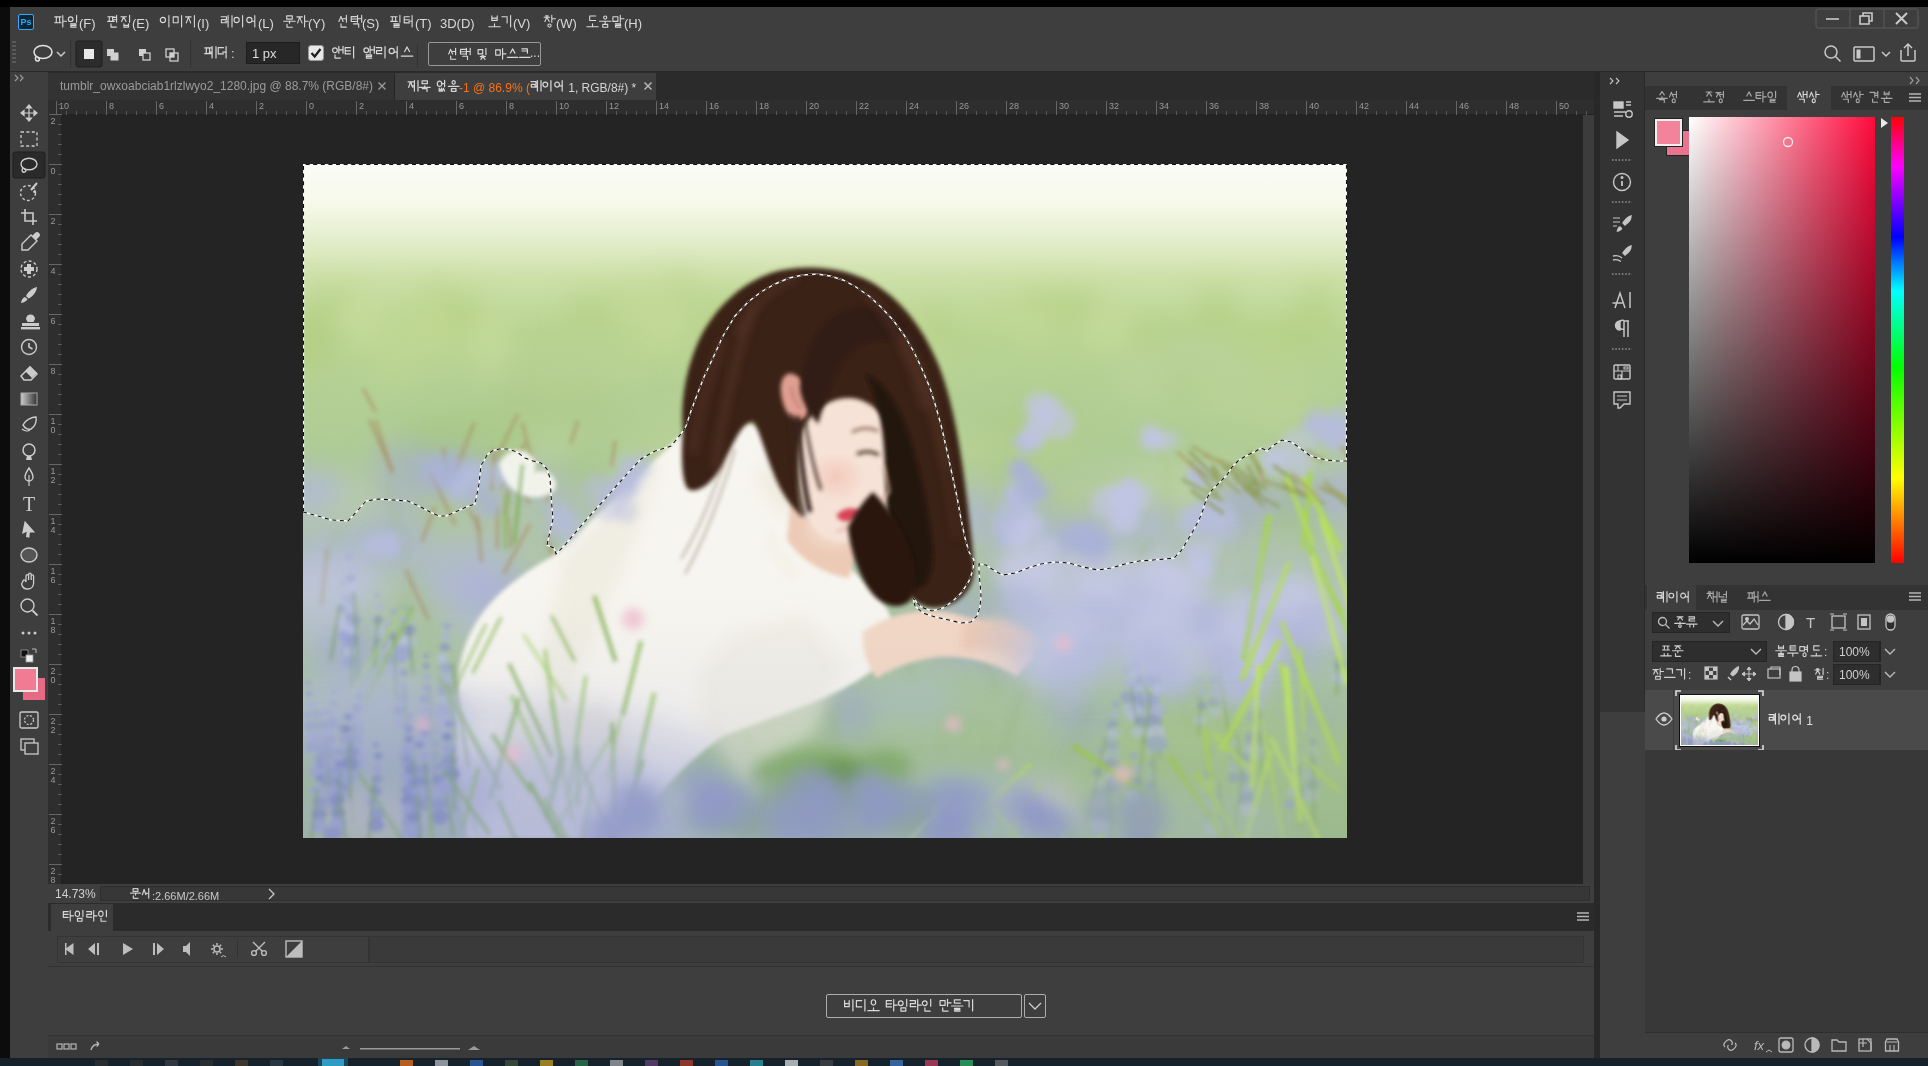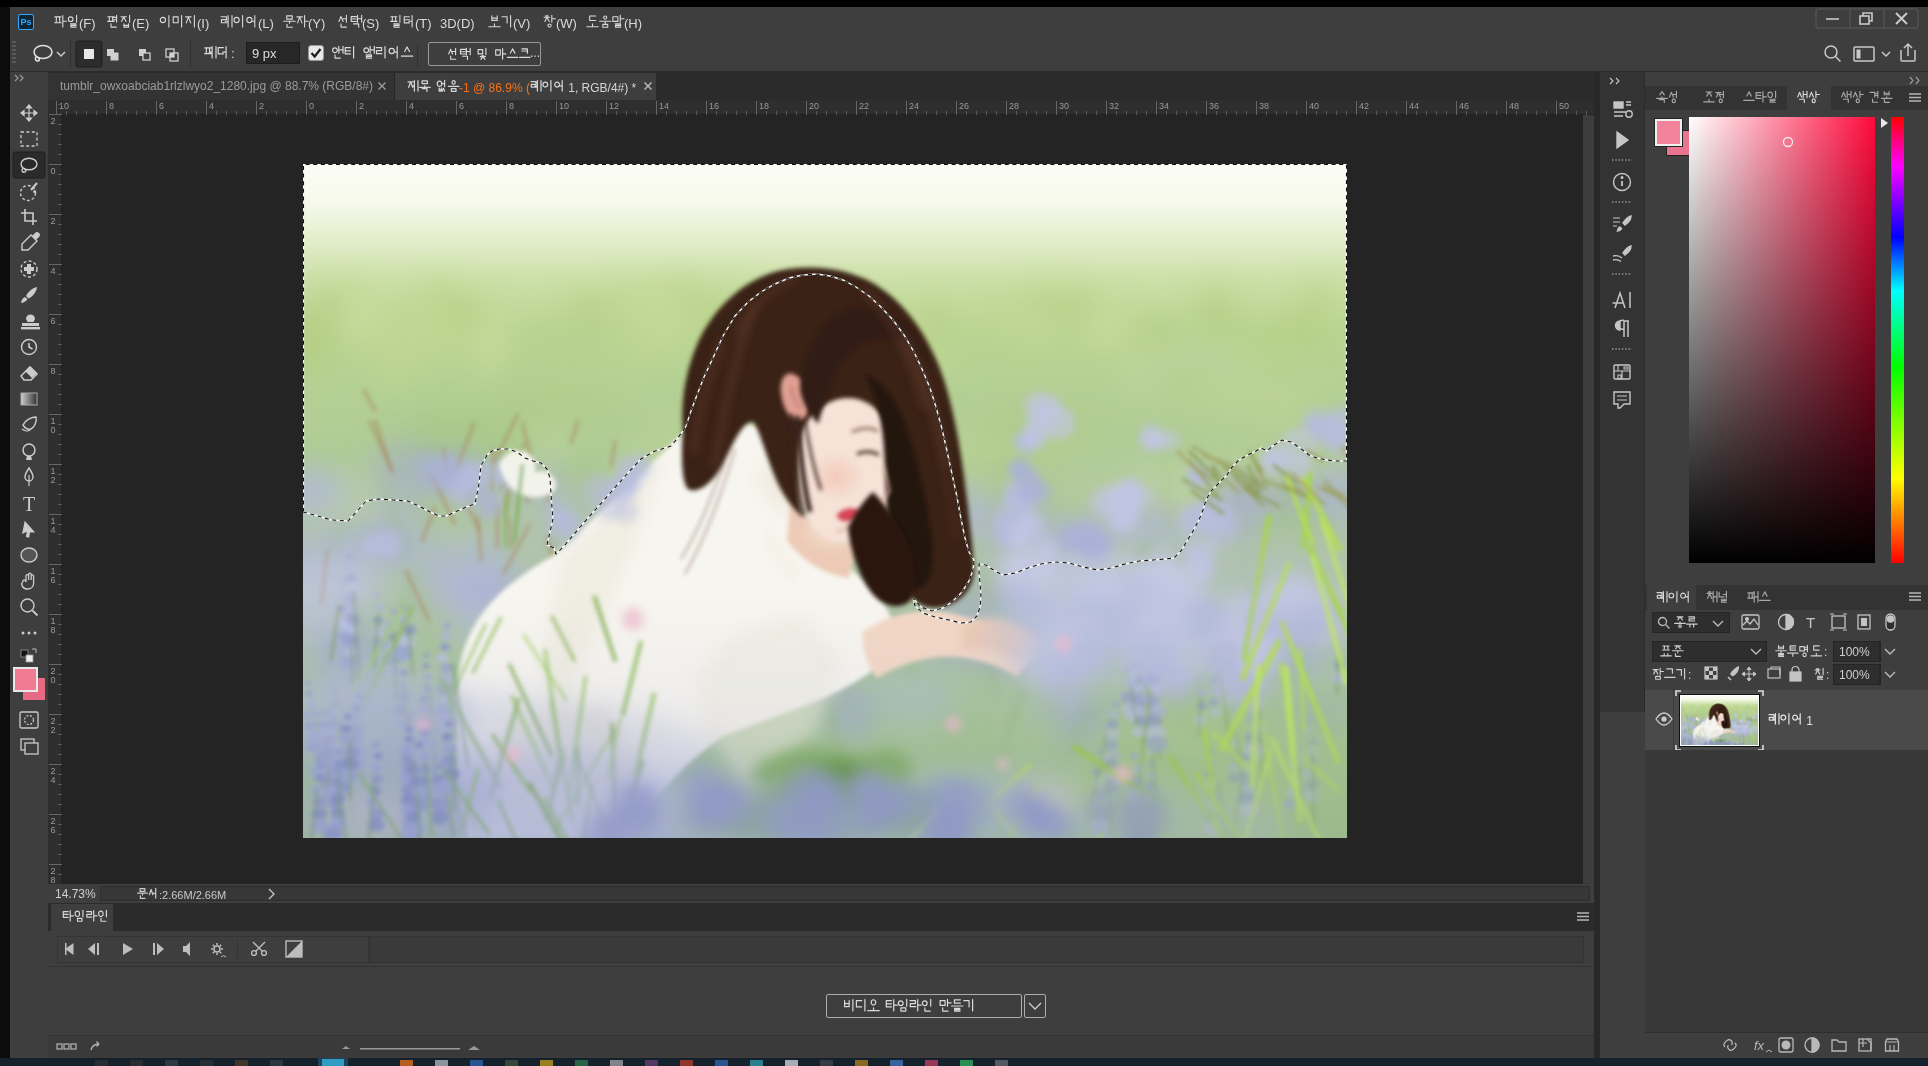--- a/index.html
+++ b/index.html
@@ -133,21 +133,21 @@
       </g>
       <rect x="180" y="0" width="1" height="28" fill="#323232"></rect>
     </svg>
 <div style="position:absolute;left:204px;top:46px;"><svg width="25" height="15" viewBox="0 0 25 15" style="overflow:visible">
         <path d="M0.8 1.9L7.0 1.9M2.4 1.9L2.2 7.7M5.5 1.9L5.8 7.7M0.7 7.7L7.1 7.7M8.1 0.5L8.1 12.0M12.0 0.5L12.0 12.0M5.2 6.2L8.1 6.2M19.4 1.7L14.2 1.7L14.2 7.9L19.4 7.9M22.1 0.5L22.1 12.0M18.7 6.2L22.1 6.2" fill="none" stroke="#d9d9d9" stroke-width="1.20" stroke-linecap="round" stroke-linejoin="round"></path>
       </svg></div>
 <div style="position:absolute;left:231px;top:46px;display:flex;align-items:flex-start;height:15px">
       <span style="font:13px 'Liberation Sans',sans-serif;color:#d9d9d9;position:relative;top:0.0px;white-space:pre">:</span>
     </div>
 <div class="abs" style="left:246px;top:42px;width:54px;height:22px;background:#272727;border:1px solid #1d1d1d"></div>
-<div class="abs txt" style="left:252px;top:46px;font-size:13px;color:#dcdcdc;">9 px</div>
+<div class="abs txt" style="left:252px;top:46px;font-size:13px;color:#dcdcdc;">1 px</div>
 <svg class="abs" style="left:308px;top:45px" width="16" height="16" viewBox="0 0 16 16">
       <rect x="0.5" y="0.5" width="15" height="15" rx="2.5" fill="#e8e8e8" stroke="#999"></rect>
       <path d="M3.5 8l3.2 3.5L12.5 4" stroke="#1c1c1c" stroke-width="2.2" fill="none"></path>
     </svg>
 <div style="position:absolute;left:331px;top:46px;"><svg width="82" height="15" viewBox="0 0 82 15" style="overflow:visible">
         <path d="M1.6 4.2a2.3 2.3 0 1 0 4.7 0a2.3 2.3 0 1 0 -4.7 0M7.8 0.3L7.8 7.2M12.0 0.3L12.0 7.2M7.8 3.8L12.0 3.8M4.0 8.8L4.0 12.1L9.4 12.1M19.4 1.7L14.2 1.7L14.2 7.9L19.4 7.9M14.2 4.8L19.4 4.8M22.6 0.5L22.6 12.0M32.9 4.2a2.3 2.3 0 1 0 4.7 0a2.3 2.3 0 1 0 -4.7 0M39.1 0.3L39.1 7.2M43.3 0.3L43.3 7.2M39.1 3.8L43.3 3.8M35.1 8.9L40.5 8.9L40.5 10.4L35.4 10.4L35.4 12.1L40.7 12.1M45.2 1.7L50.6 1.7L50.6 4.6L45.5 4.6L45.5 7.7L50.9 7.7M54.0 0.5L54.0 12.0M58.1 5.0a2.6 2.6 0 1 0 5.2 0a2.6 2.6 0 1 0 -5.2 0M66.2 0.5L66.2 12.0M62.8 6.2L66.2 6.2M76.0 1.0L73.7 5.5M76.0 1.0L78.5 5.5M70.3 10.1L81.8 10.1" fill="none" stroke="#d9d9d9" stroke-width="1.20" stroke-linecap="round" stroke-linejoin="round"></path>
       </svg></div>
 <div class="abs" style="left:417px;top:44px;width:1px;height:24px;background:#323232"></div>
 <div class="abs" style="left:428px;top:42px;width:113px;height:24px;border:1px solid #989898;border-radius:2px"></div>
 <div style="position:absolute;left:447px;top:48px;"><svg width="84" height="14" viewBox="0 0 84 14" style="overflow:visible">
@@ -171,21 +171,21 @@
       <path d="M1.5 1.5l7 7M8.5 1.5l-7 7" stroke="#9b9b9b" stroke-width="1.4"></path>
     </svg>
 <div style="position:absolute;left:407px;top:80px;display:flex;align-items:flex-start;height:14px">
       <svg width="52" height="14" viewBox="0 0 52 14" style="overflow:visible">
         <path d="M1.0 1.8L6.2 1.8M3.6 1.9L1.7 7.3M3.6 1.9L5.8 7.3M7.4 0.5L7.4 11.1M11.0 0.5L11.0 11.1M4.8 5.8L7.4 5.8M15.1 0.8L20.4 0.8L20.4 3.7L15.1 3.7L15.1 0.8M12.5 7.4L23.1 7.4M17.8 5.8L17.8 7.4M15.2 8.6L20.0 8.6L20.0 11.4M30.4 3.8a2.2 2.2 0 1 0 4.3 0a2.2 2.2 0 1 0 -4.3 0M37.6 0.3L37.6 6.7M34.4 3.5L37.6 3.5M32.2 8.1L32.2 11.2L34.4 11.2L34.4 8.1M32.2 9.6L34.4 9.6M36.4 8.3L35.2 11.2M36.4 8.3L37.6 11.2M45.2 2.4a1.5 1.5 0 1 0 2.9 0a1.5 1.5 0 1 0 -2.9 0M41.4 6.4L52.0 6.4M44.4 8.7L49.0 8.7L49.0 11.3L44.4 11.3L44.4 8.7" fill="none" stroke="#d4d4d4" stroke-width="1.25" stroke-linecap="round" stroke-linejoin="round"></path>
       </svg>
       <span style="font:12px 'Liberation Sans',sans-serif;color:#f97316;position:relative;top:0.5px;white-space:pre">-1 @ 86.9% (</span>
       <svg width="35" height="14" viewBox="0 0 35 14" style="overflow:visible">
         <path d="M1.0 1.6L6.0 1.6L6.0 4.3L1.3 4.3L1.3 7.1L6.3 7.1M7.4 0.5L7.4 11.1M11.0 0.5L11.0 11.1M4.8 5.8L7.4 5.8M12.9 4.6a2.4 2.4 0 1 0 4.8 0a2.4 2.4 0 1 0 -4.8 0M20.9 0.5L20.9 11.1M24.7 4.6a2.4 2.4 0 1 0 4.8 0a2.4 2.4 0 1 0 -4.8 0M32.2 0.5L32.2 11.1M29.0 5.8L32.2 5.8" fill="none" stroke="#d4d4d4" stroke-width="1.25" stroke-linecap="round" stroke-linejoin="round"></path>
       </svg>
-      <span style="font:12px 'Liberation Sans',sans-serif;color:#d4d4d4;position:relative;top:0.5px;white-space:pre"> 1, RGB/4#) *</span>
+      <span style="font:12px 'Liberation Sans',sans-serif;color:#d4d4d4;position:relative;top:0.5px;white-space:pre"> 1, RGB/8#) *</span>
     </div>
 <svg class="abs" style="left:643px;top:81px" width="10" height="10">
       <path d="M1.5 1.5l7 7M8.5 1.5l-7 7" stroke="#bdbdbd" stroke-width="1.4"></path>
     </svg>
 <svg class="abs" style="left:14px;top:74px" width="14" height="8">
       <path d="M1 1l3 3-3 3M6 1l3 3-3 3" stroke="#9a9a9a" stroke-width="1.2" fill="none"></path>
     </svg>
 <svg class="abs" style="left:48px;top:100px" width="1546" height="784" viewBox="0 0 1546 784" font-family="Liberation Sans,sans-serif">
       <rect x="8.0" y="11" width="1" height="4" fill="#585858"></rect>
       <rect x="18.0" y="11" width="1" height="4" fill="#585858"></rect>
@@ -879,21 +879,21 @@
           <path d="M2 -6l4 4v8" stroke-width="1.1"></path>
           <path d="M-6 -2h8M-2 -6v8" stroke-width="1.2"></path>
         </g>
         <g transform="translate(170,9)">
           <path d="M-5 -6h10l1.5 3v9h-13v-9z"></path>
           <path d="M-5.5 -3h11M-2 0v6M2 0v6" stroke-width="1.1"></path>
         </g>
       </g>
     </svg>
 <div class="abs txt" style="left:55px;top:887px;font-size:12px;color:#d0d0d0;">14.73%</div>
-<div style="position:absolute;left:137px;top:888px;display:flex;align-items:center;height:13px">
+<div style="position:absolute;left:130px;top:888px;display:flex;align-items:flex-end;height:13px">
       <svg width="22" height="13" viewBox="0 0 22 13" style="overflow:visible">
         <path d="M3.1 0.7L7.9 0.7L7.9 3.4L3.1 3.4L3.1 0.7M0.6 5.2L10.4 5.2M5.5 5.2L5.5 7.0M3.4 7.8L3.4 10.3L8.0 10.3M14.1 1.5L12.4 6.7M14.1 1.5L15.9 6.7M18.7 0.4L18.7 10.1M15.8 5.3L18.7 5.3" fill="none" stroke="#c9c9c9" stroke-width="1.25" stroke-linecap="round" stroke-linejoin="round"></path>
       </svg>
       <span style="font:11px 'Liberation Sans',sans-serif;color:#c9c9c9;position:relative;top:0.5px;white-space:pre">:2.66M/2.66M</span>
     </div>
 <svg class="abs" style="left:267px;top:888px" width="10" height="12">
       <path d="M2 1l5 5-5 5" stroke="#c9c9c9" stroke-width="1.3" fill="none"></path>
     </svg>
 <div class="abs" style="left:51px;top:904px;width:62px;height:27px;background:#3e3e3e"></div>
 <div style="position:absolute;left:62px;top:910px;"><svg width="47" height="14" viewBox="0 0 47 14" style="overflow:visible">

